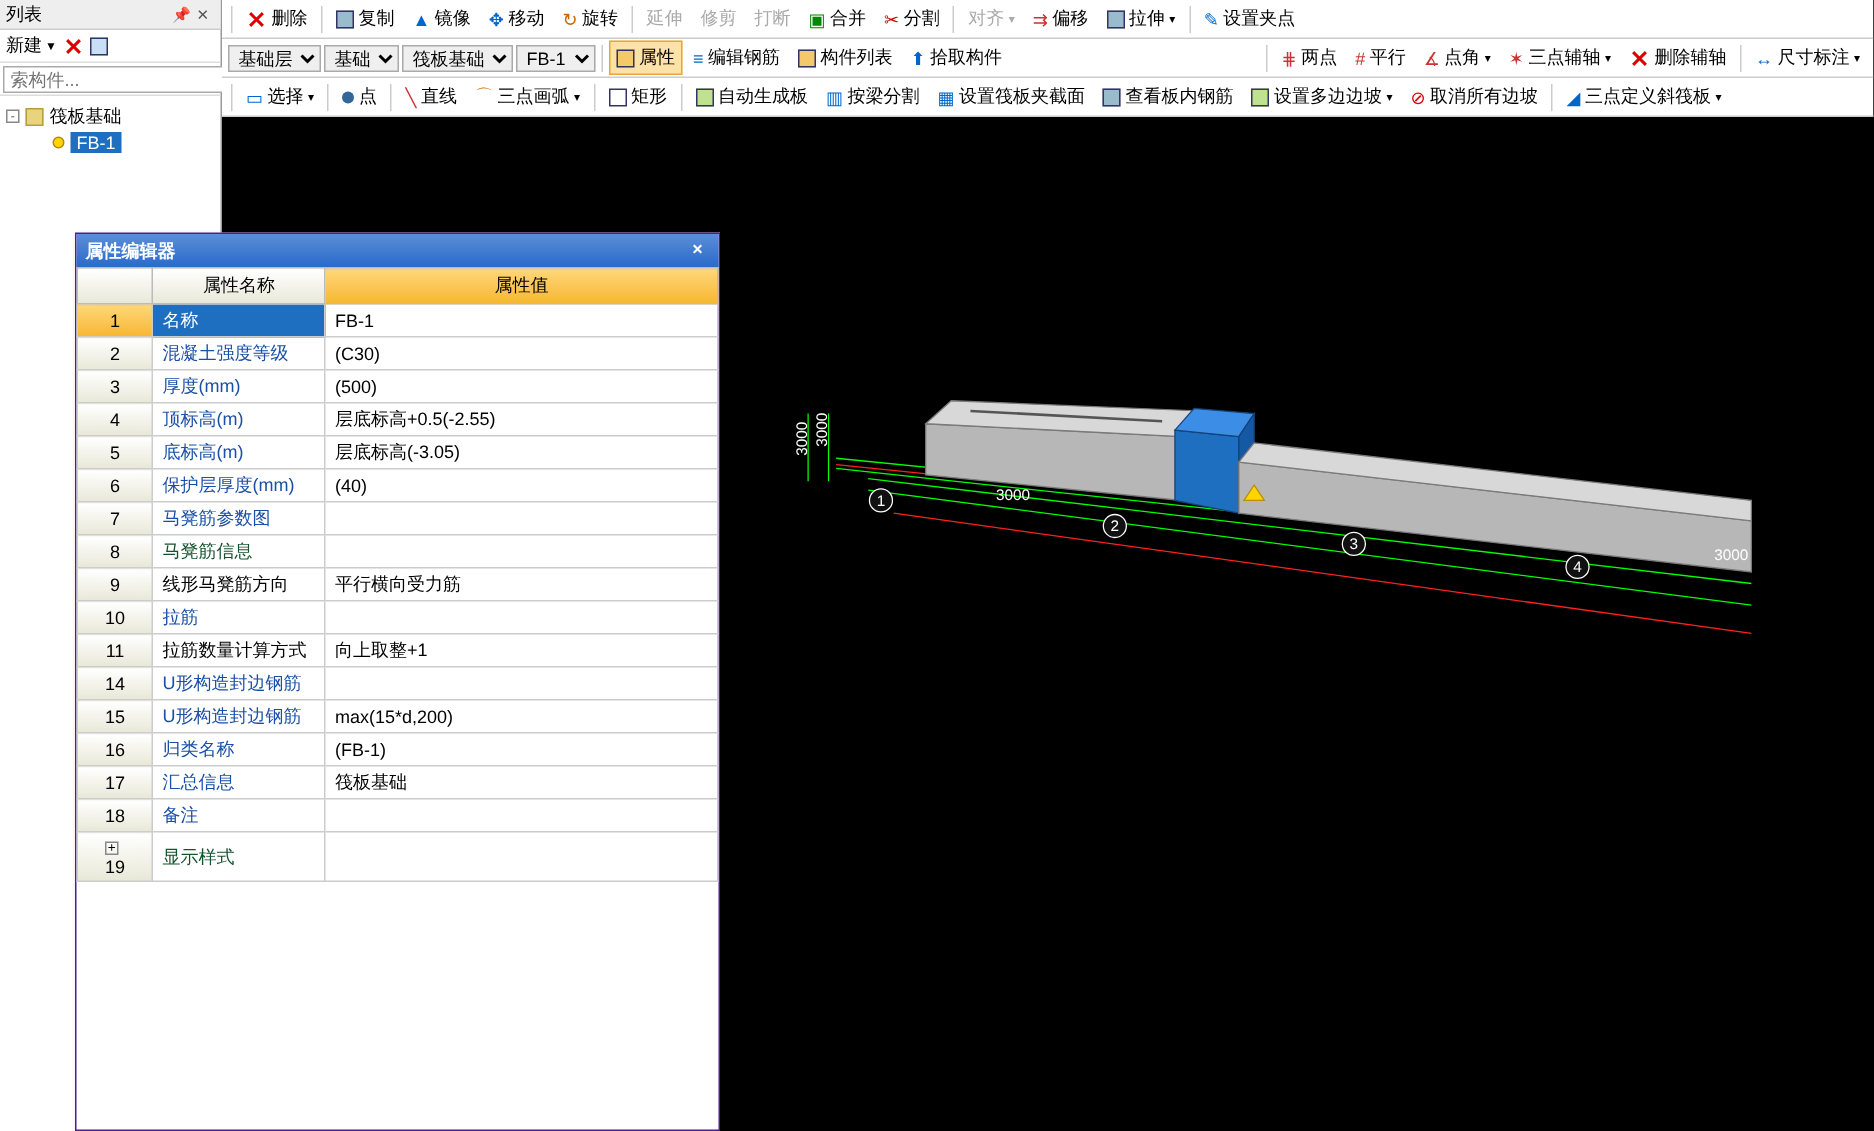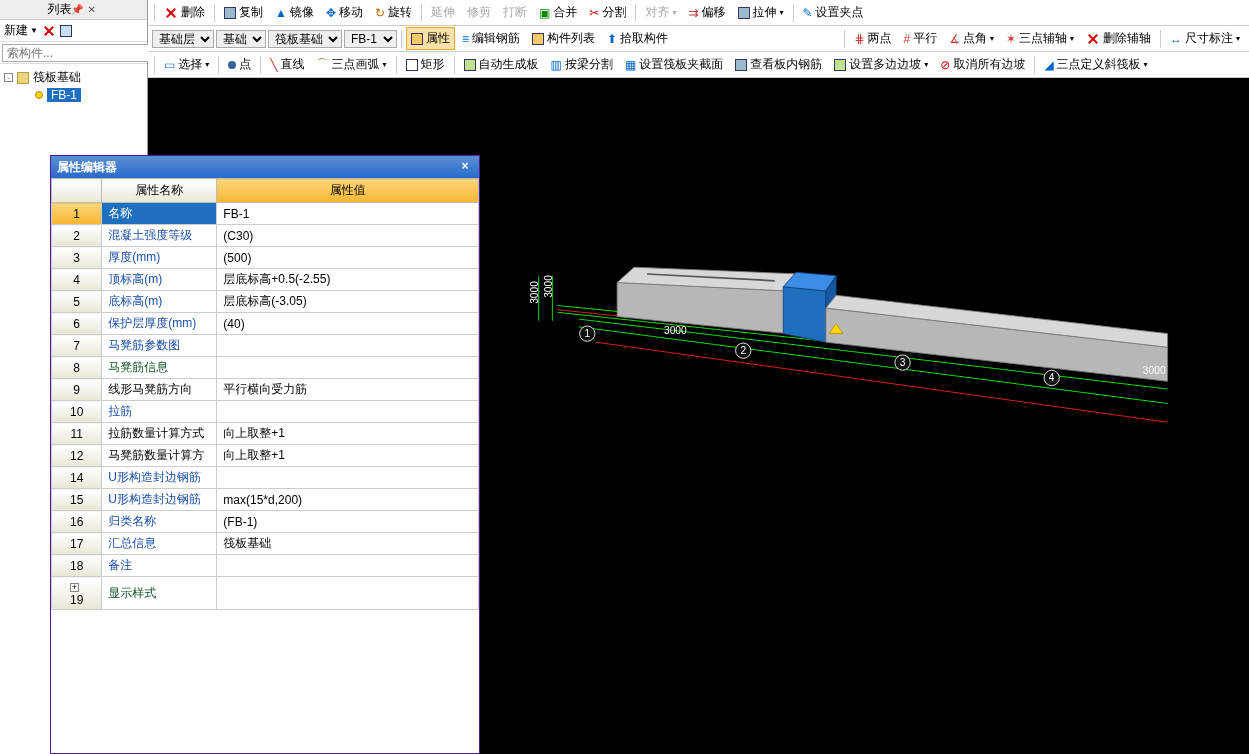--- a/index.html
+++ b/index.html
@@ -1,20 +1,20 @@
 <!DOCTYPE html>
 <html><head>
 <meta charset="utf-8">
 <style>
 * { margin: 0; padding: 0; box-sizing: border-box; font-family: "Microsoft YaHei", SimSun, Arial, sans-serif; font-size: 12px; }
 body { width: 1249px; height: 754px; background: #000; position: relative; overflow: hidden; }
 
 
 .left-pane { position: absolute; left: 0; top: 0; width: 148px; height: 754px; background: #fff; border-right: 1px solid #999; }
-.pane-header { height: 20px; background: #eee; border-bottom: 1px solid #ccc; display: flex; align-items: center; justify-content: center; padding: 0 4px; }
+.pane-header { height: 20px; background: #eee; border-bottom: 1px solid #ccc; display: flex; align-items: center; justify-content: space-between; padding: 0 4px; }
 .pane-header-icons { display: flex; gap: 4px; }
 .pane-icon { width: 12px; height: 12px; display: inline-block; font-size: 10px; color: #555; cursor: pointer; }
 .pane-toolbar { height: 22px; display: flex; align-items: center; gap: 4px; padding: 2px 4px; border-bottom: 1px solid #ddd; }
 .pane-toolbar button { font-size: 12px; background: none; border: none; cursor: pointer; display: flex; align-items: center; gap: 2px; }
 .arrow-down { font-size: 8px; }
 .search-row { height: 22px; display: flex; align-items: center; padding: 2px; border-bottom: 1px solid #ddd; }
 .search-row input { flex: 1; height: 18px; border: 1px solid #aaa; padding: 0 4px; font-size: 12px; }
 .search-btn { width: 20px; height: 18px; border: 1px solid #aaa; background: #eee; cursor: pointer; font-size: 10px; }
 .tree { padding: 4px; }
 .tree-item { display: flex; align-items: center; gap: 4px; padding: 1px 0; cursor: pointer; }
@@ -402,25 +402,20 @@
           <td class="rownum"><span>10</span></td>
           <td class="name-cell link">拉筋</td>
           <td></td>
         </tr>
         <tr>
           <td class="rownum"><span>11</span></td>
           <td class="name-cell">拉筋数量计算方式</td>
           <td>向上取整+1</td>
         </tr>
         <tr>
-          <td class="rownum"><span>12</span></td>
-          <td class="name-cell">马凳筋数量计算方</td>
-          <td>向上取整+1</td>
-        </tr>
-        <tr>
           <td class="rownum"><span>14</span></td>
           <td class="name-cell link">U形构造封边钢筋</td>
           <td></td>
         </tr>
         <tr>
           <td class="rownum"><span>15</span></td>
           <td class="name-cell link">U形构造封边钢筋</td>
           <td>max(15*d,200)</td>
         </tr>
         <tr>

